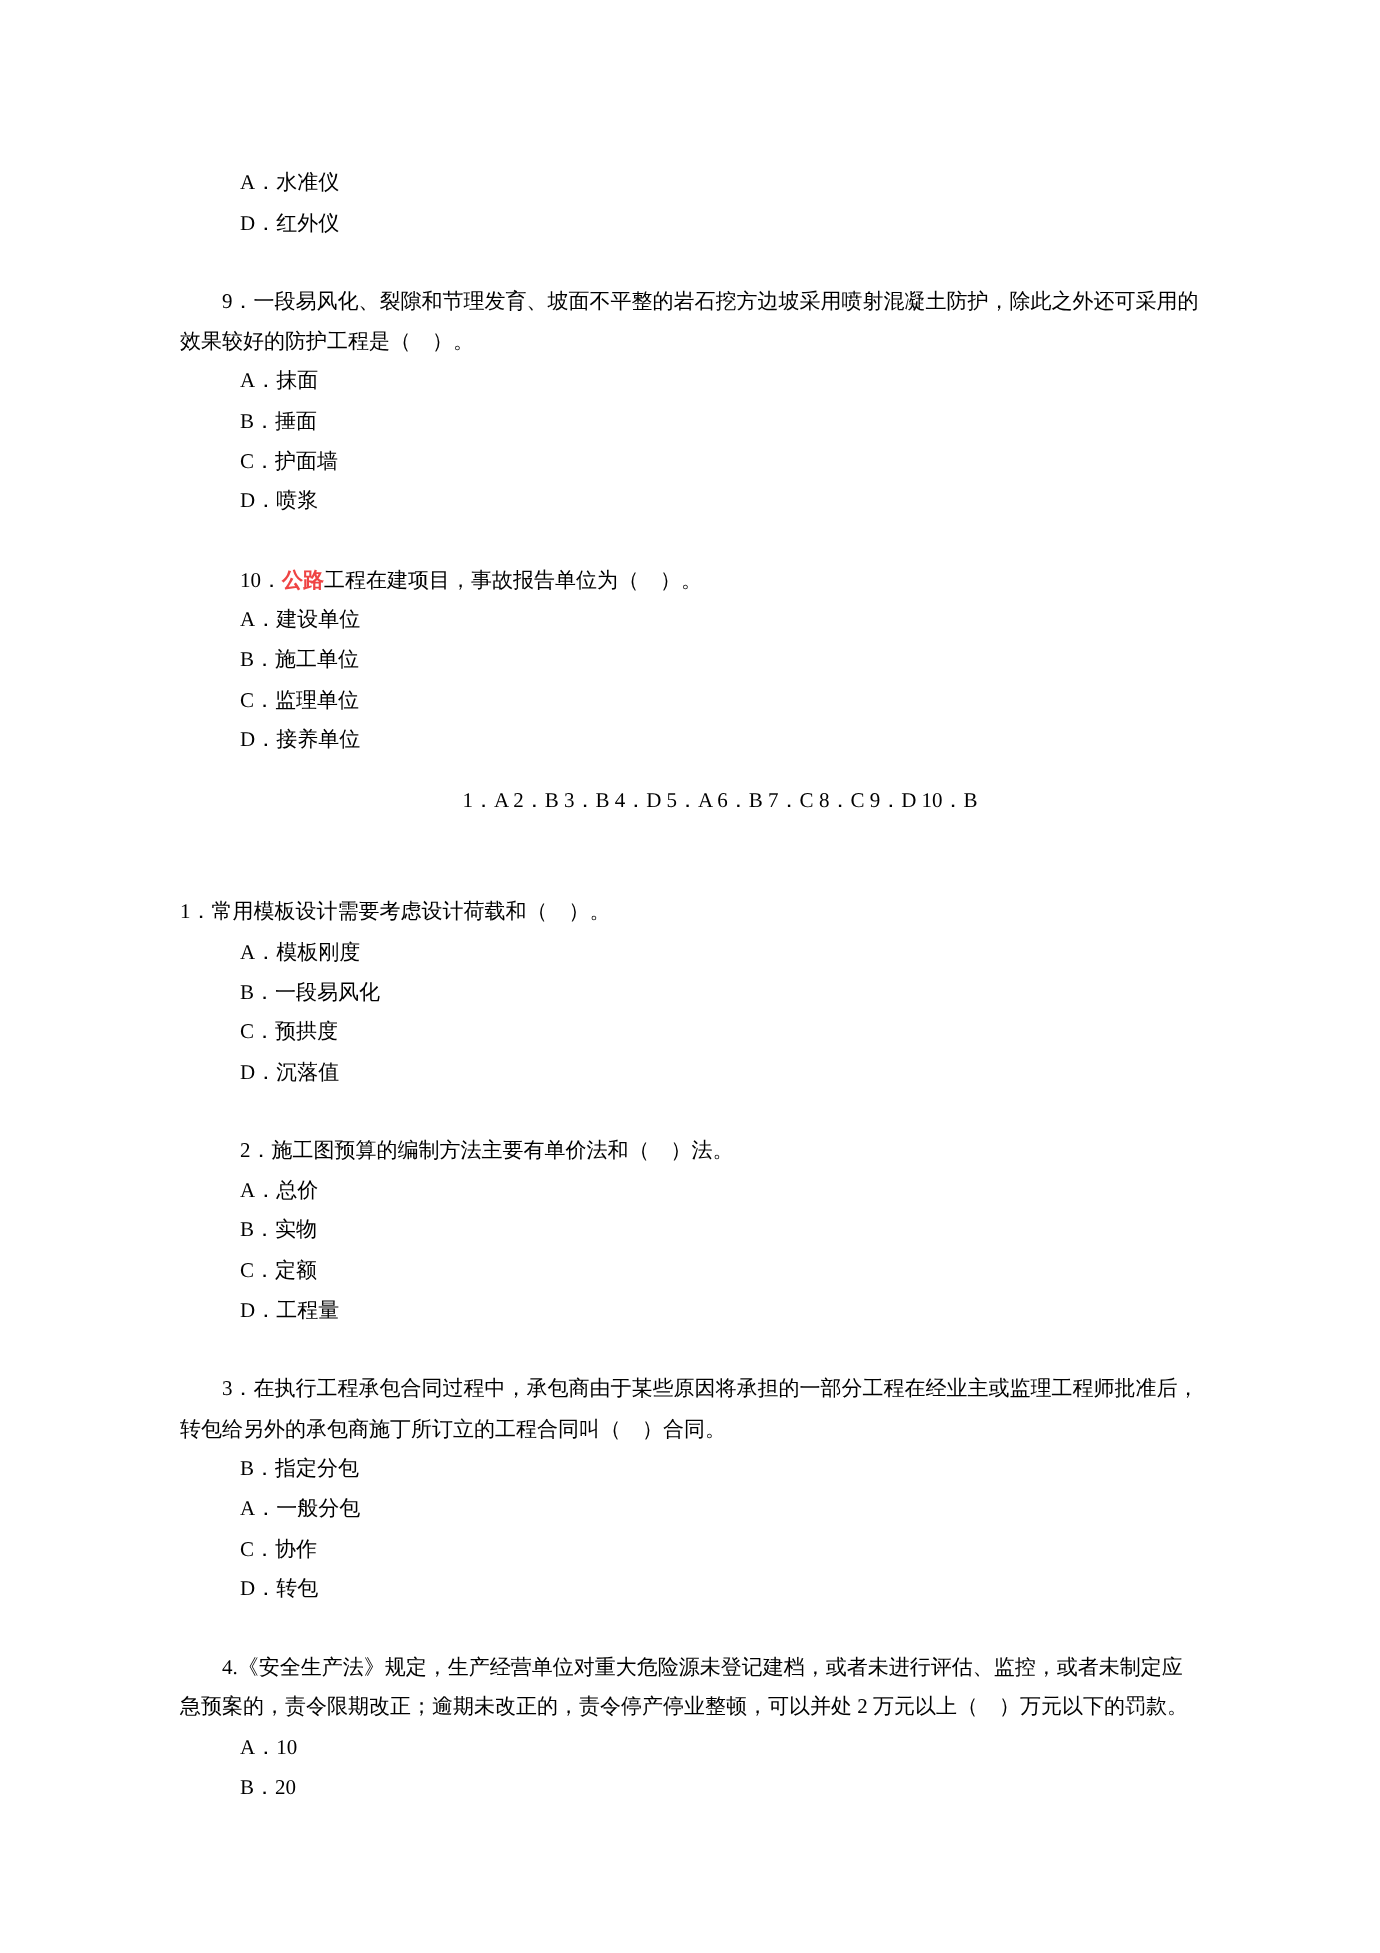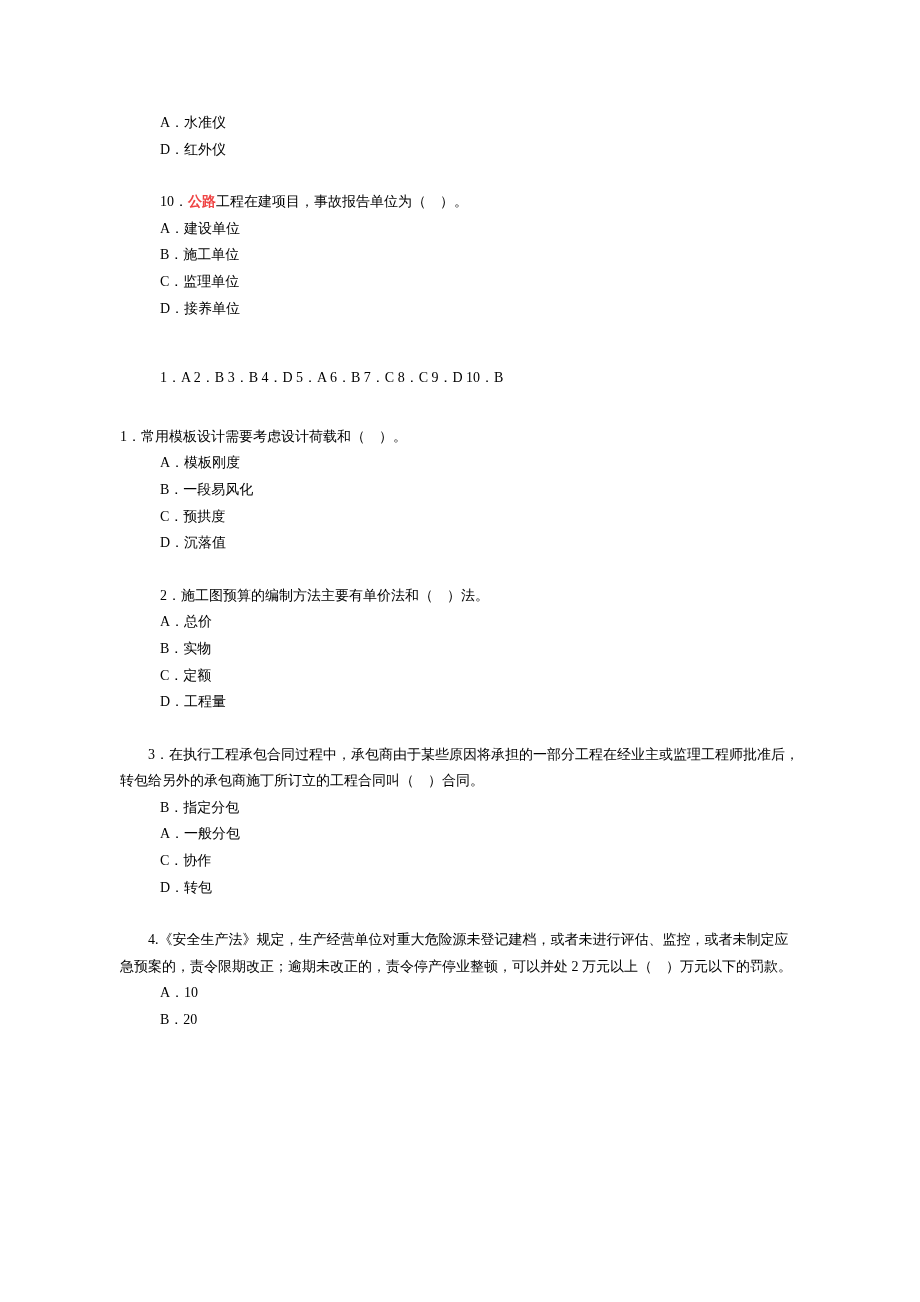--- a/index.html
+++ b/index.html
@@ -25,43 +25,51 @@
     text-indent: 0;
   }
   .question-block {
     margin-top: 26px;
   }
   .question-text-wrap {
     padding-left: 0;
   }
   .answers {
     padding-left: 40px;
-    margin-top: 43px;
+    margin-top: 14px;
+    text-align: center;
   }
   .section-q1 {
-    margin-top: 32px;
+    margin-top: 48px;
     padding-left: 0;
   }
   .highlight {
     color: #ef4444;
     font-weight: bold;
   }
   .normal {
     color: #000000;
     margin-top: 44px;
   }
 </style>
 </head>
 <body>
 
 <div class="page">
 
   <div class="option">A．水准仪</div>
   <div class="option">D．红外仪</div>
 
+  <div class="question-block">
+    <div class="question-text-wrap" style="text-indent:28px;">9．一段易风化、裂隙和节理发育、坡面不平整的岩石挖方边坡采用喷射混凝土防护，除此之外还可采用的效果较好的防护工程是（　）。</div>
+    <div class="option">A．抹面</div>
+    <div class="option">B．捶面</div>
+    <div class="option">C．护面墙</div>
+    <div class="option">D．喷浆</div>
+  </div>
 
   <div class="question-block">
     <div class="question">
       <span>10．</span><span class="highlight">公路</span><span class="normal">工程在建项目，事故报告单位为（　）。</span>
     </div>
     <div class="option">A．建设单位</div>
     <div class="option">B．施工单位</div>
     <div class="option">C．监理单位</div>
     <div class="option">D．接养单位</div>
   </div>

